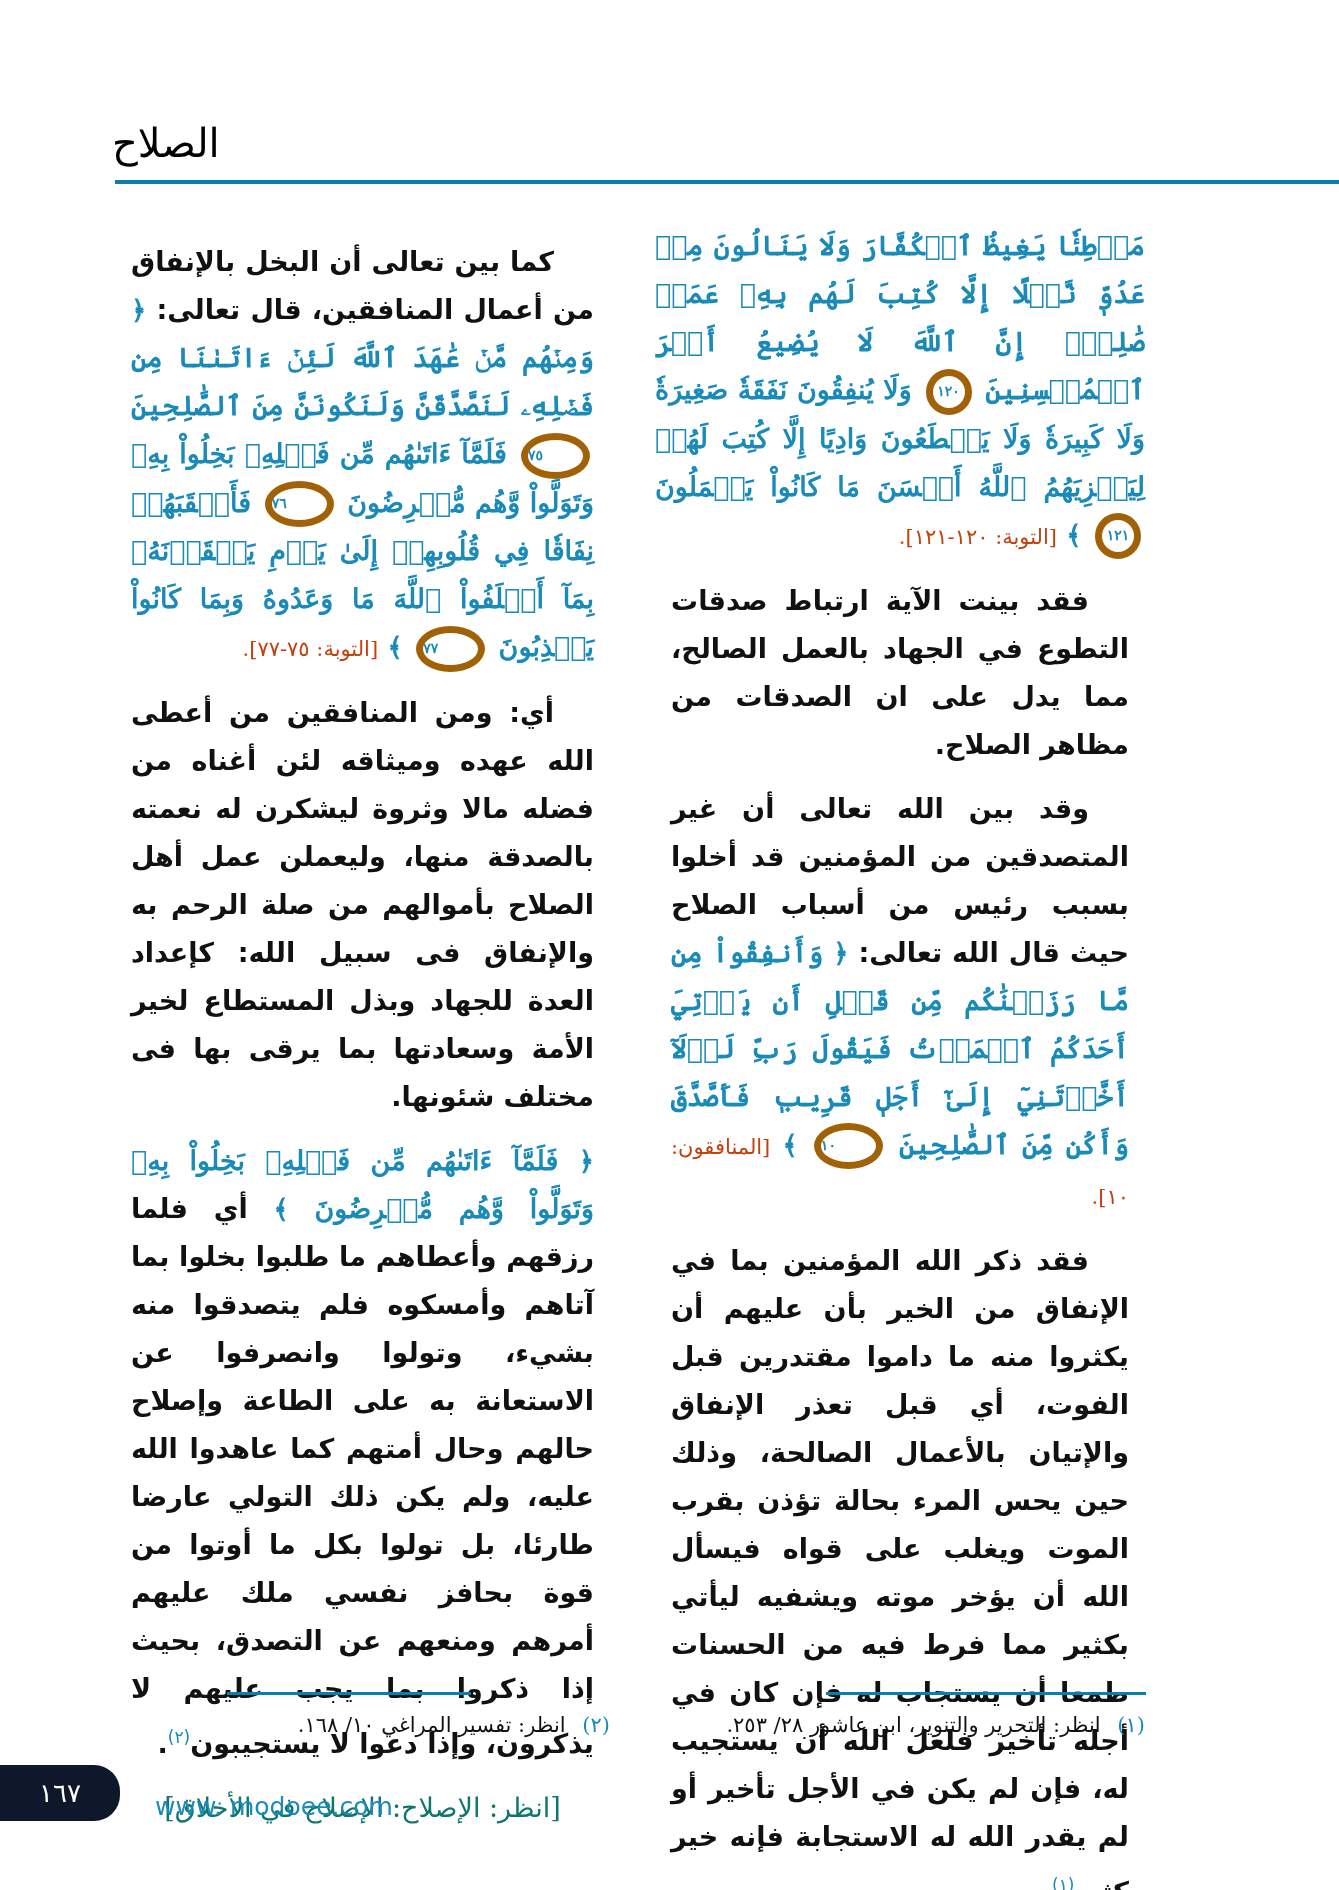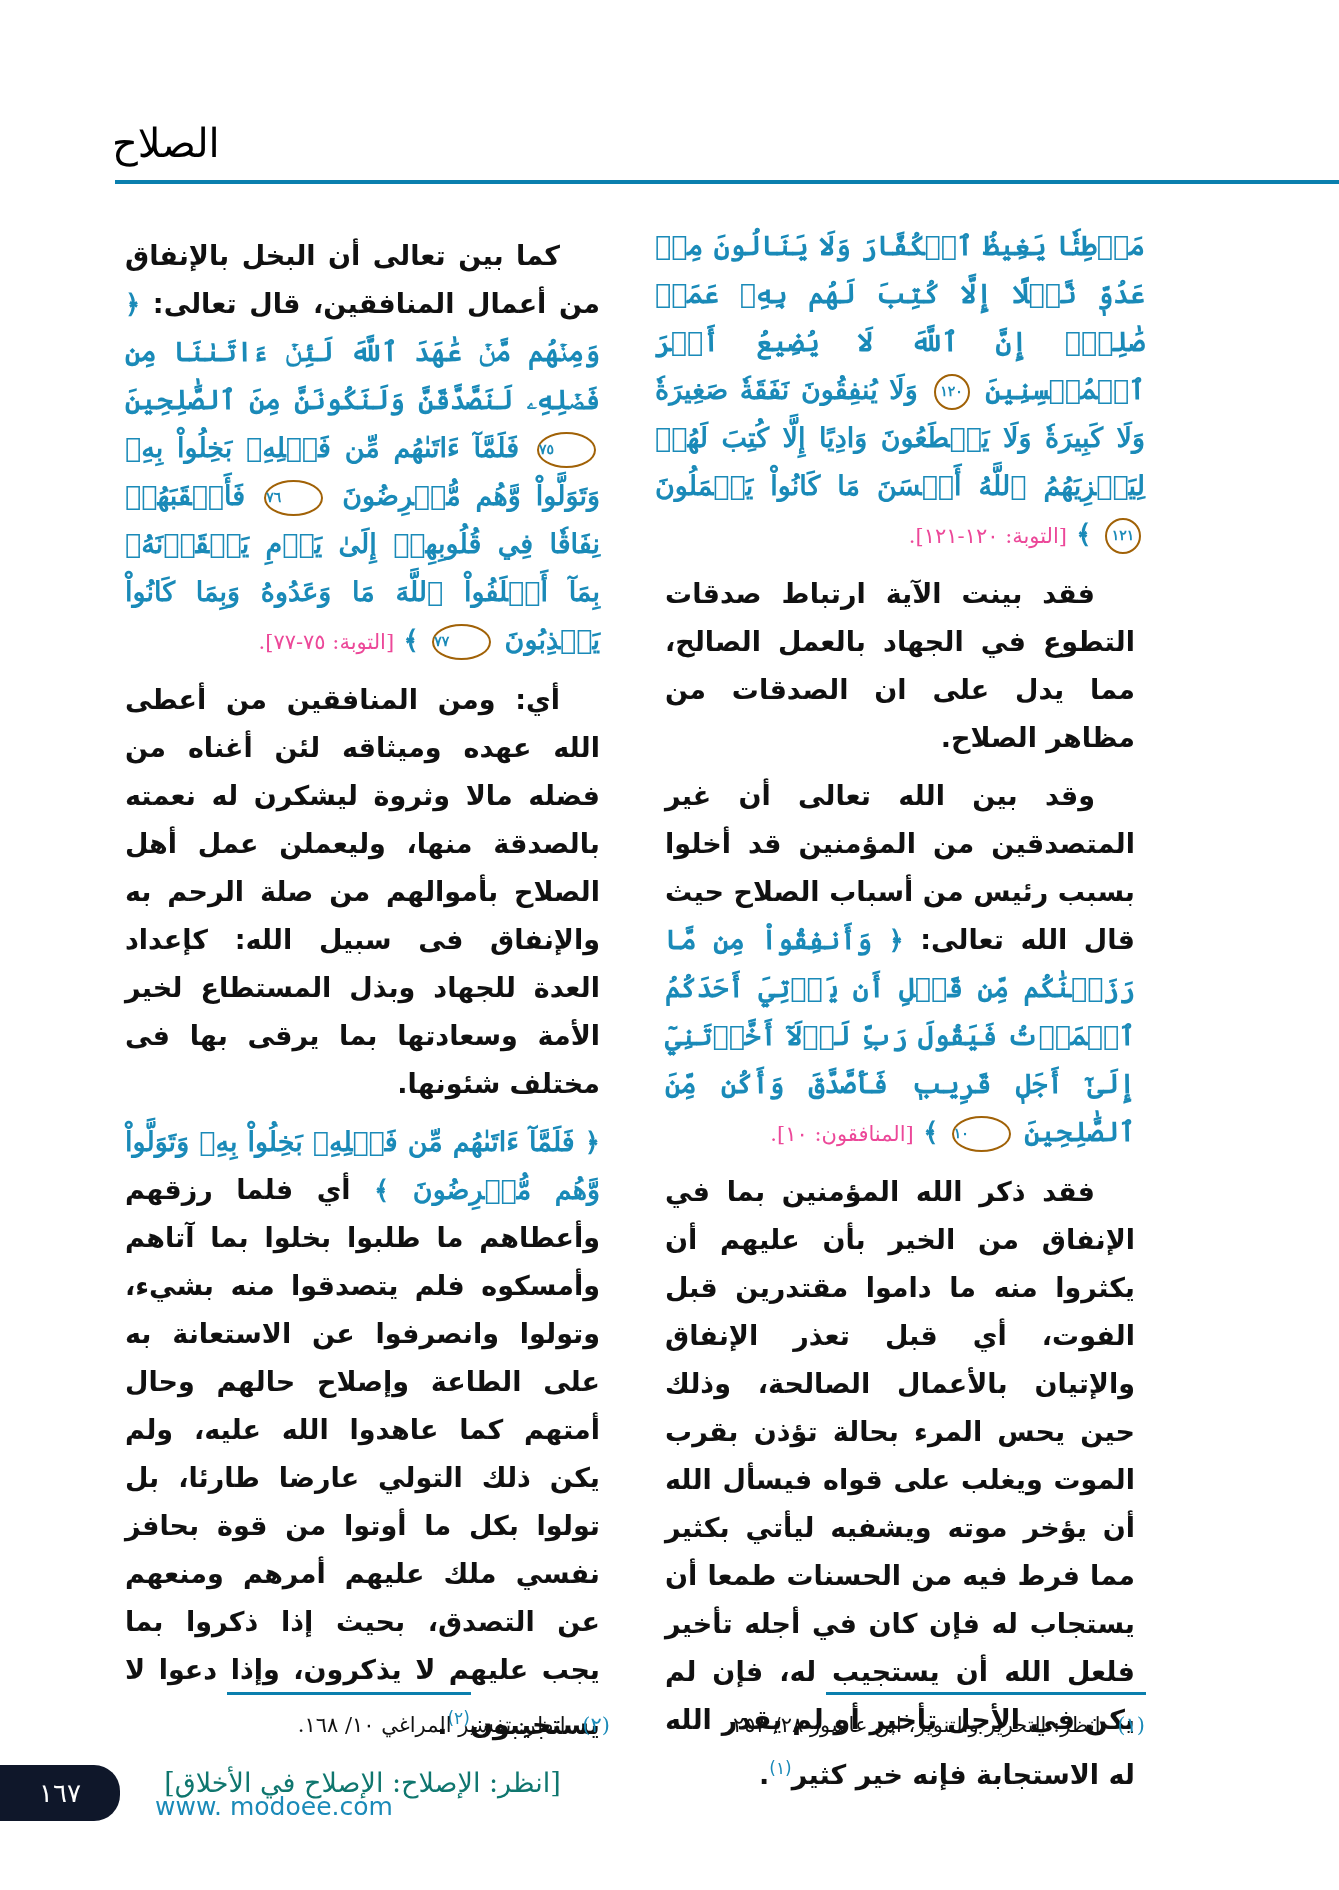--- a/index.html
+++ b/index.html
@@ -6,25 +6,25 @@
   body { width:1339px; height:1890px; position:relative; overflow:hidden;
          font-family:"DejaVu Sans", sans-serif; color:#111; }
   .header-title { position:absolute; left:112px; top:118px; font-size:40px; line-height:50px;
          color:#000000; font-family:"DejaVu Serif", serif; direction:rtl; }
   .header-rule { position:absolute; left:115px; right:0; top:180px; height:4px; background:#0a7fae; }
 
   .col { position:absolute; direction:rtl; text-align:justify; }
   .col-right { left:655px; width:490px; top:222px; }
   .col-left  { left:115px; width:495px; top:222px; }
 
-  .p { font-size:27px; line-height:48px; font-weight:bold; margin:10px; }
+  .p { font-size:27px; line-height:48px; font-weight:bold; margin:16px; }
   .indent { text-indent:40px; }
   .q { color:#1a8ab8; font-size:27px; line-height:48px; font-family:"DejaVu Serif", serif; font-weight:bold; }
-  .ref { color:#ec4899; font-size:21px; font-weight:normal; font-family:"DejaVu Serif", serif; }
-  .ayah-no { display:inline-block; min-width:32px; height:32px; line-height:30px; border:2px solid #a16207;
+  .ref { color:#c2410c; font-size:21px; font-weight:normal; font-family:"DejaVu Serif", serif; }
+  .ayah-no { display:inline-block; min-width:32px; height:32px; line-height:30px; border:7px solid #a16207;
              border-radius:50%; text-align:center; font-size:14px; color:#1a8ab8; margin:0 4px; vertical-align:middle; }
   .bracket { color:#1a8ab8; font-size:26px; }
   .sup { color:#1a8ab8; font-size:17px; vertical-align:super; font-weight:normal; }
   .see { color:#0f766e; font-size:27px; line-height:48px; text-align:center; font-family:"DejaVu Serif", serif; margin-top:0; }
 
   .fn-rule-right { position:absolute; left:826px; width:320px; top:1692px; height:3px; background:#0a7fae; }
   .fn-rule-left  { position:absolute; left:227px; width:244px; top:1692px; height:3px; background:#0a7fae; }
   .fn { position:absolute; direction:rtl; font-size:21px; font-family:"DejaVu Serif", serif; top:1710px; line-height:30px; }
   .fn-right { left:650px; width:495px; }
   .fn-left  { left:110px; width:500px; }

